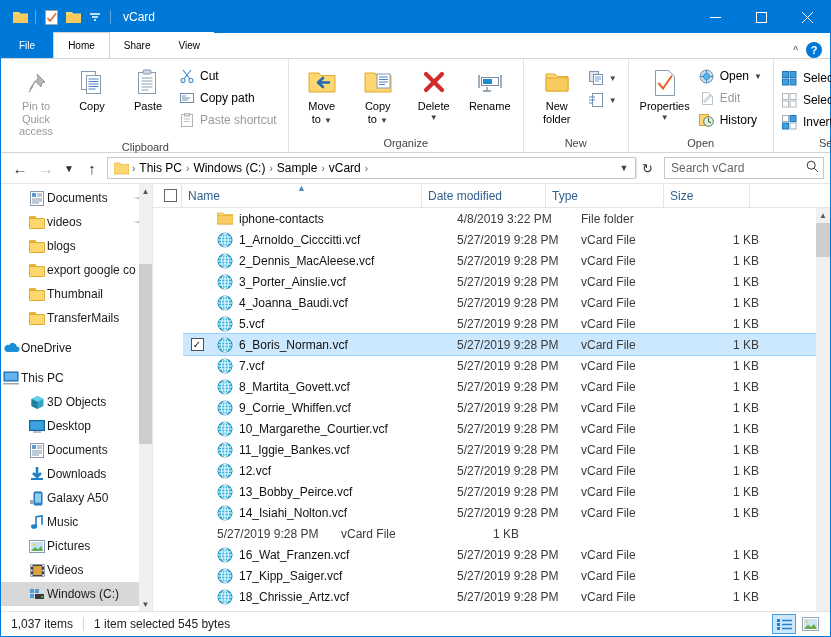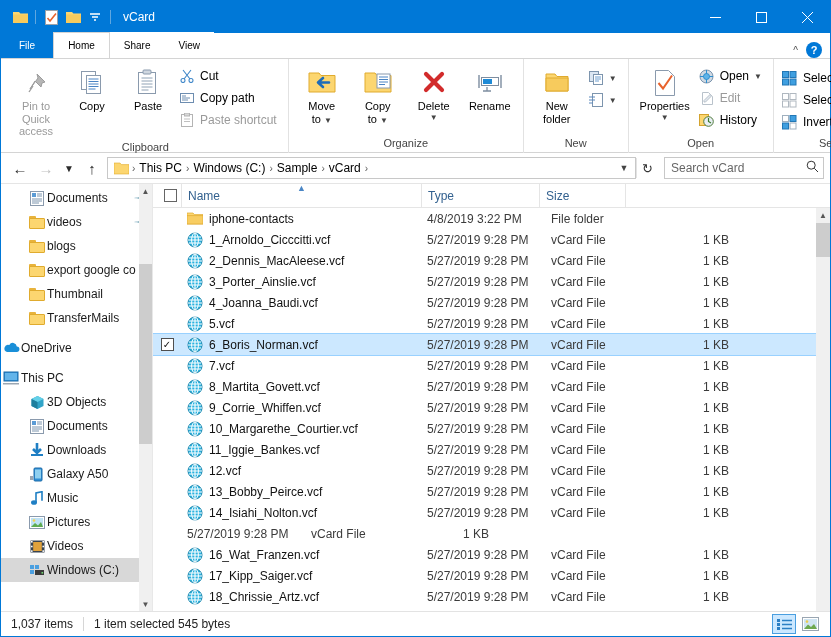--- a/index.html
+++ b/index.html
@@ -134,21 +134,21 @@
   .colhead .col + .col { border-left: 1px solid #e5e5e5; }
   .c-check { width: 28px; flex: 0 0 28px; display: flex; align-items: center; justify-content: center; }
   .c-name { width: 240px; flex: 0 0 240px; }
   .c-date { width: 124px; flex: 0 0 124px; }
   .c-type { width: 118px; flex: 0 0 118px; }
   .c-size { width: 86px; flex: 0 0 86px; }
   .c-rest { flex: 1; }
   .sortcaret { position: absolute; top: -1px; left: 50%; transform: translateX(-50%); font-size: 9px; color: #4a86c5; }
   .hchk { width: 13px; height: 13px; border: 1px solid #656565; background: #fff; }
 
-  .rows { flex: 1; overflow: hidden; position: relative; }
+  .rows { flex: 1; overflow: hidden; position: relative; margin-left: 30px; }
   .row {
     height: 21px; display: flex; align-items: center; font-size: 12px; color: #111;
   }
   .row.selected { background: #cce8ff; outline: 1px solid #99d1ff; }
   .row .cell { height: 21px; display: flex; align-items: center; padding-left: 6px; }
   .cell.date, .cell.type, .cell.size { color: #3b3b3b; }
   .cell.size { justify-content: flex-end; padding-right: 20px; }
   .rowchk { width: 28px; flex: 0 0 28px; display: flex; align-items: center; justify-content: center; }
   .chkbox { width: 13px; height: 13px; border: 1px solid #4f4f4f; background: #fff; display: flex; align-items: center; justify-content: center; font-size: 10px; color: #111; line-height: 1; }
   .nmcell { width: 240px; flex: 0 0 240px; display: flex; align-items: center; gap: 6px; padding-left: 0; }
@@ -624,20 +624,30 @@
           <span class="nico">
             <svg width="15" height="15" viewBox="0 0 15 15">
                 <path d="M7.5 1l6 3v7l-6 3-6-3V4z" fill="#31a4c8"></path>
                 <path d="M7.5 1l6 3-6 3-6-3z" fill="#64d0e8"></path>
                 <path d="M7.5 7v7l-6-3V4z" fill="#1e7f9e"></path>
               </svg>
           </span>
           <span>3D Objects</span>
         </div>
 
+        <div class="nav-item lvl2">
+          <span class="nico">
+            <svg width="16" height="13" viewBox="0 0 16 13">
+                <rect x="0.5" y="0.5" width="15" height="10" fill="#1d7fc6" stroke="#19699f"></rect>
+                <rect x="1.5" y="1.5" width="13" height="8" fill="#3ea2e0"></rect>
+                <path d="M4 12h8" stroke="#9aa6b2" stroke-width="1.4"></path>
+              </svg>
+          </span>
+          <span>Desktop</span>
+        </div>
 
         <div class="nav-item lvl2">
           <span class="nico">
             <svg width="14" height="15" viewBox="0 0 14 15">
                 <rect x="0.5" y="0.5" width="13" height="14" fill="#fff" stroke="#8a9aad"></rect>
                 <rect x="2" y="2" width="4" height="4" fill="#5b9bd5"></rect>
                 <g stroke="#7d95ae">
                   <path d="M7 3h5M7 5h5M2 8h10M2 10h10M2 12h7"></path>
                 </g>
               </svg>
@@ -730,20 +740,23 @@
     </div>
 
     <div class="filelist">
       <div class="colhead">
         <div class="col c-check">
           <span class="hchk"></span>
         </div>
         <div class="col c-name">
           <span class="sortcaret">▲</span>
           <span>Name</span>
+        </div>
+        <div class="col c-date">
+          <span>Date modified</span>
         </div>
         <div class="col c-type">
           <span>Type</span>
         </div>
         <div class="col c-size">
           <span>Size</span>
         </div>
         <div class="col c-rest"></div>
       </div>
 

